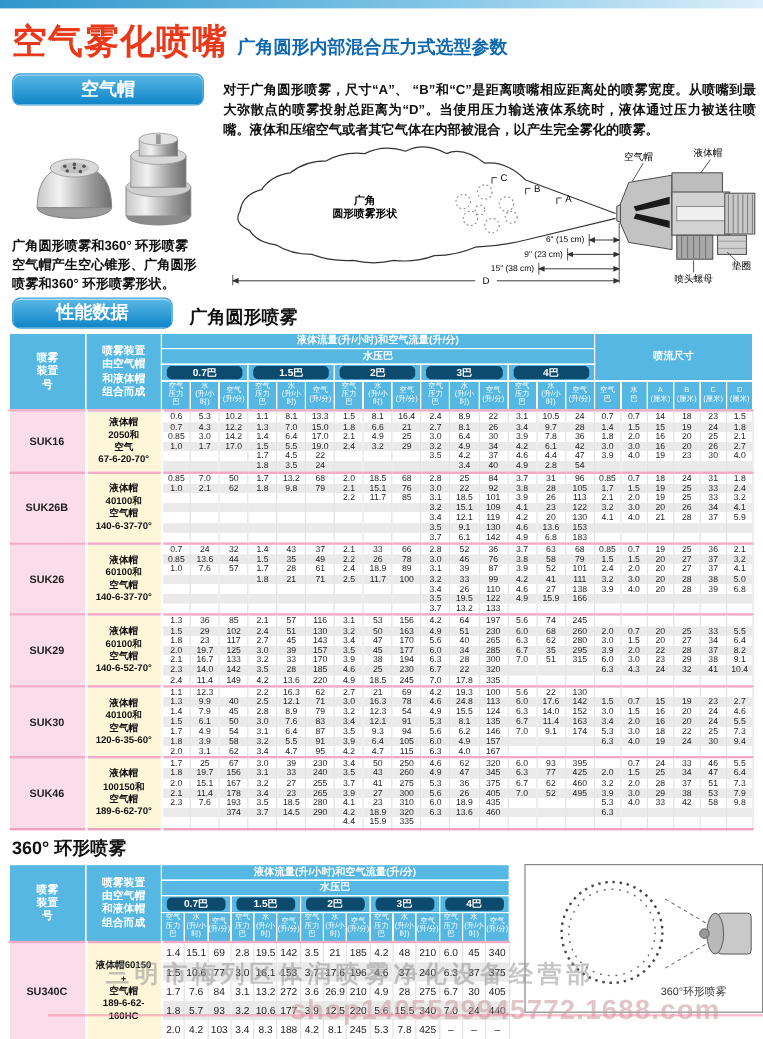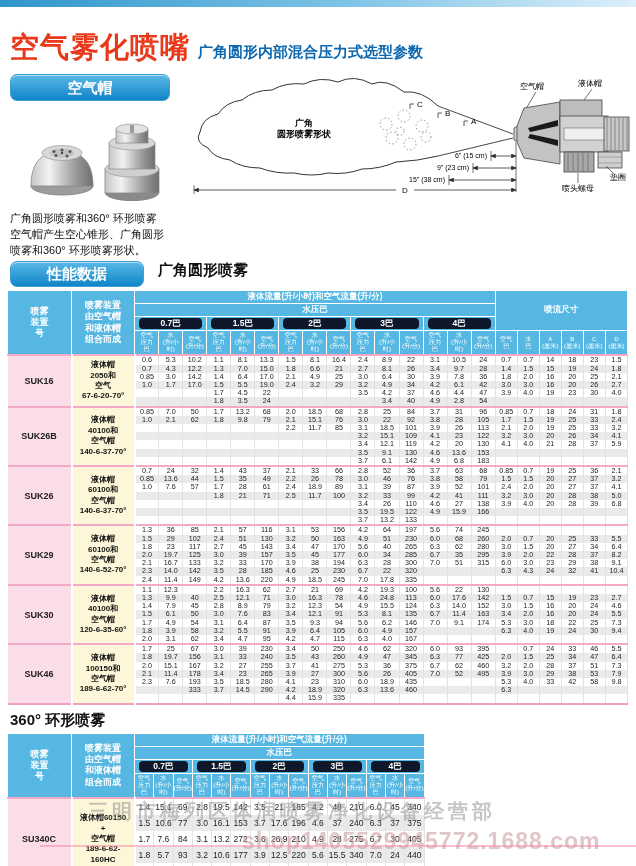--- a/index.html
+++ b/index.html
@@ -1,46 +1,46 @@
 <!DOCTYPE html>
 <html><head>
 <meta charset="utf-8">
 <style>
   html,body{margin:0;padding:0;}
   body{
     width:636px;height:866px;position:relative;overflow:hidden;background:#fff;
     font-family:"Liberation Sans","DejaVu Sans",sans-serif;color:#111;
   }
   .topbar{height:7px;background:linear-gradient(90deg,#2f96cc 0%,#7fc4e6 55%,#ddeffa 100%);}
-  .hdr{padding:21px 10px 0 10px;white-space:nowrap;font-family:Liberation Mono, monospace;}
+  .hdr{padding:8px 10px 0 10px;white-space:nowrap;font-family:Liberation Mono, monospace;}
   .hdr .title{color:#e8391b;font-size:29px;font-weight:bold;letter-spacing:1px;}
   .hdr .subtitle{color:#0d68b0;font-size:15px;font-weight:bold;margin-left:8px;}
   .btn{
     display:inline-block;background:linear-gradient(#5ab8e6,#0f85c7);color:#fff;font-weight:bold;
     text-align:center;border-radius:7px;border:1px solid #3f9fd2;box-shadow:inset 0 1px 0 rgba(255,255,255,.55);
   }
   .cols{display:flex;margin-top:6px;}
   .col-left{width:182px;padding-left:10px;box-sizing:border-box;}
   .btn-aircap{width:158px;height:25px;line-height:25px;font-size:15px;}
   .caps-svg{display:block;margin:4px auto 2px auto;}
-  .caption{font-size:11px;font-weight:normal;line-height:1.45;white-space:pre-line;margin-top:2px;}
+  .caption{font-size:11px;font-weight:bold;line-height:1.45;white-space:pre-line;margin-top:2px;}
   .col-right{flex:1;padding:0 8px 0 8px;}
   .btn-features{width:146px;height:25px;line-height:25px;font-size:15px;}
   .features-text{font-size:11px;font-weight:bold;line-height:1.55;margin:6px 0 0 0;text-align:justify;}
   .diagram-svg{display:block;margin-top:2px;}
-  .perf-row{display:flex;align-items:flex-start;margin:2px 0 3px 10px;}
+  .perf-row{display:flex;align-items:flex-end;margin:2px 0 3px 10px;}
   .btn-perf{width:132px;height:24px;line-height:24px;font-size:15px;}
   .perf-sub{font-size:15px;font-weight:bold;margin-left:14px;}
   table{border-collapse:collapse;table-layout:fixed;margin-left:7px;border-bottom:2px solid #f0a1bf;}
   th,td{padding:0;margin:0;text-align:center;vertical-align:middle;overflow:hidden;box-sizing:border-box;}
   thead th{background:#56b8e2;color:#fff;border:1px solid #fff;font-weight:bold;}
   .h-band{font-size:8.5px;height:13px;}
   .h-side{font-size:9px;line-height:1.25;}
   .h-press{height:13px;}
-  .pill{display:block;margin:1px 4px;background:#0f172a;border-radius:4px;font-size:8.5px;line-height:11px;color:#fff;font-weight:bold;}
+  .pill{display:block;margin:1px 4px;background:#0c4a6e;border-radius:4px;font-size:8.5px;line-height:11px;color:#fff;font-weight:bold;}
   .h-sub{font-size:6.2px;line-height:1.12;height:25px;font-weight:normal;}
   .preline{white-space:pre-line;}
   .c-model{background:#fbdde9;font-size:9px;font-weight:bold;color:#222;border-right:2px solid #fff;}
   .c-cap{background:#fdf6d9;font-size:8px;font-weight:bold;line-height:1.3;border-right:2px solid #fff;}
   .c-d{font-size:7.2px;height:8.2px;line-height:8.2px;border-right:1px solid #e3e3e3;color:#222;}
   #ring-table .c-d{font-size:8.5px;height:16px;line-height:16px;}
   tr.stripe .c-d{background:#eaeaea;}
   tr.gfirst td{border-top:2px solid #f3aac6;}
   .ring-title{font-size:15px;font-weight:bold;margin:6px 0 3px 10px;}
   .bottom{display:flex;align-items:flex-start;}
@@ -92,20 +92,21 @@
       <rect x="106" y="24" width="32" height="14" fill="url(#met)" stroke="#8a8a8a" stroke-width="0.7"></rect>
       <ellipse cx="122" cy="24" rx="16" ry="5" fill="#e2e2e2" stroke="#999" stroke-width="0.7"></ellipse>
       <rect x="120" y="20" width="4" height="8" fill="#9a9a9a"></rect>
     </svg>
     <div class="caption">广角圆形喷雾和360° 环形喷雾
 空气帽产生空心锥形、广角圆形
 喷雾和360° 环形喷雾形状。</div>
   </div>
 
   <div class="col-right">
+    <p class="features-text">对于广角圆形喷雾，尺寸“A”、 “B”和“C”是距离喷嘴相应距离处的喷雾宽度。从喷嘴到最大弥散点的喷雾投射总距离为“D”。当使用压力输送液体系统时，液体通过压力被送往喷嘴。液体和压缩空气或者其它气体在内部被混合，以产生完全雾化的喷雾。</p>
     <svg class="diagram-svg" width="444" height="118" viewBox="0 0 444 118">
       <defs>
         <marker id="arrE" markerWidth="7" markerHeight="6" refX="6" refY="3" orient="auto">
             <path d="M0,0L7,3L0,6Z" fill="#333"></path>
           </marker>
         <marker id="arrS" markerWidth="7" markerHeight="6" refX="1" refY="3" orient="auto">
             <path d="M7,0L0,3L7,6Z" fill="#333"></path>
           </marker>
       </defs>
       <path d="M252,30 Q236,14 218,16 Q200,2 186,8 Q168,-2 152,6 Q134,0 118,8 Q100,6 86,14 Q68,14 56,24 Q40,26 32,38 Q16,42 14,56 Q8,66 22,72 Q28,82 44,84 Q56,92 74,92 Q90,98 108,97 Q126,101 142,97 Q160,99 176,93 Q194,93 210,86 Q232,85 252,80" fill="none" stroke="#333" stroke-width="1"></path>
@@ -1221,21 +1222,21 @@
         <td class="c-d">5.3</td>
         <td class="c-d">4.0</td>
         <td class="c-d">33</td>
         <td class="c-d">42</td>
         <td class="c-d">58</td>
         <td class="c-d">9.8</td>
       </tr>
       <tr class="stripe">
         <td class="c-d"></td>
         <td class="c-d"></td>
-        <td class="c-d">333</td>
+        <td class="c-d">374</td>
         <td class="c-d">3.7</td>
         <td class="c-d">14.5</td>
         <td class="c-d">290</td>
         <td class="c-d">4.2</td>
         <td class="c-d">18.9</td>
         <td class="c-d">320</td>
         <td class="c-d">6.3</td>
         <td class="c-d">13.6</td>
         <td class="c-d">460</td>
         <td class="c-d"></td>
@@ -1453,17 +1454,29 @@
           <td class="c-d">245</td>
           <td class="c-d">5.3</td>
           <td class="c-d">7.8</td>
           <td class="c-d">425</td>
           <td class="c-d">–</td>
           <td class="c-d">–</td>
           <td class="c-d">–</td>
         </tr>
       </tbody>
     </table>
+  <div class="ring-box">
+    <svg width="196" height="120" viewBox="0 0 196 120">
+      <circle cx="72" cy="56" r="42" fill="none" stroke="#444" stroke-width="2" stroke-dasharray="2 4"></circle>
+      <circle cx="72" cy="56" r="36" fill="none" stroke="#666" stroke-width="1.2" stroke-dasharray="1.5 5"></circle>
+      <line x1="150" y1="48" x2="116" y2="28" stroke="#777" stroke-width="0.9" stroke-dasharray="3 3"></line>
+      <line x1="150" y1="66" x2="116" y2="86" stroke="#777" stroke-width="0.9" stroke-dasharray="3 3"></line>
+      <rect x="160" y="40" width="28" height="34" rx="3" fill="#c9c9c9" stroke="#555" stroke-width="0.8"></rect>
+      <ellipse cx="158" cy="57" rx="7" ry="17" fill="#b9b9b9" stroke="#555" stroke-width="0.8"></ellipse>
+      <circle cx="149" cy="57" r="4" fill="#999" stroke="#555" stroke-width="0.7"></circle>
+      <text x="140" y="108" font-size="9" text-anchor="middle" fill="#333">360°环形喷雾</text>
+    </svg>
+  </div>
 </div>
 
 <div class="wm1">三明市梅列区体润喷雾净化设备经营部</div>
 <div class="wm2">shop1405529945772.1688.com</div>
 <div class="wm-line"></div>
 
 </body></html>

